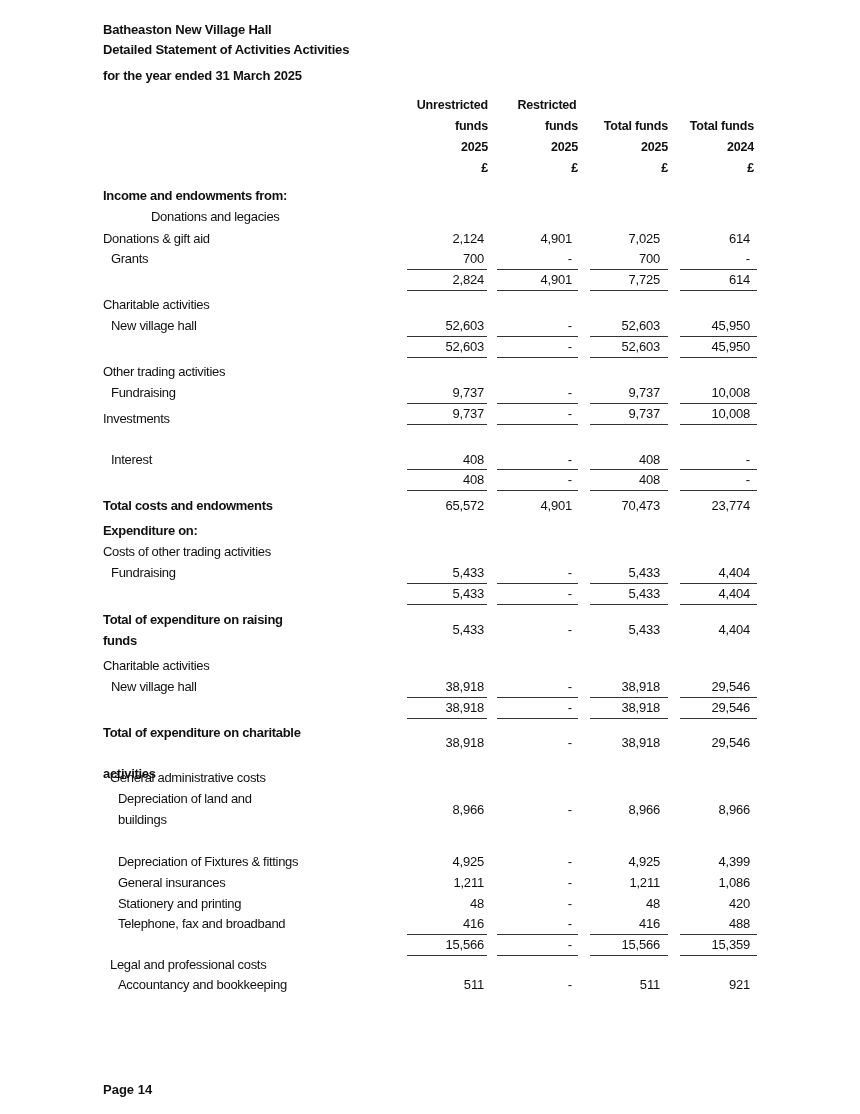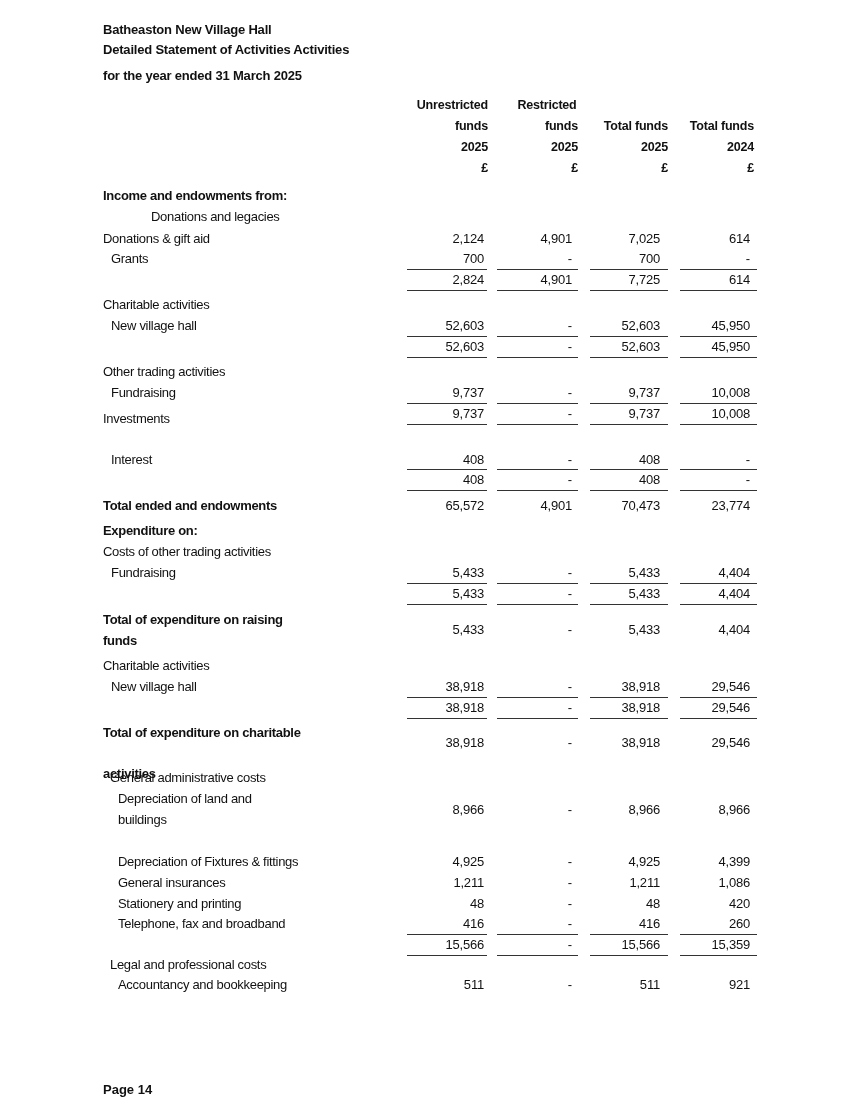--- a/index.html
+++ b/index.html
@@ -139,21 +139,21 @@
   <span class="num n2">-</span>
   <span class="num n3">408</span>
   <span class="num n4">-</span>
 </div>
 <div class="rule r1" style="top:490px;"></div>
 <div class="rule r2" style="top:490px;"></div>
 <div class="rule r3" style="top:490px;"></div>
 <div class="rule r4" style="top:490px;"></div>
 
 <div class="row" style="top:498px;">
-  <span class="lbl b" style="left:103px;">Total ended and endowments</span>
+  <span class="lbl b" style="left:103px;">Total costs and endowments</span>
   <span class="num n1">65,572</span>
   <span class="num n2">4,901</span>
   <span class="num n3">70,473</span>
   <span class="num n4">23,774</span>
 </div>
 
 <div class="lbl b" style="left:103px;top:523px;">Expenditure on:</div>
 <div class="lbl" style="left:103px;top:544px;">Costs of other trading activities</div>
 <div class="row" style="top:565px;">
   <span class="lbl" style="left:111px;">Fundraising</span>
@@ -247,21 +247,21 @@
   <span class="num n1">48</span>
   <span class="num n2">-</span>
   <span class="num n3">48</span>
   <span class="num n4">420</span>
 </div>
 <div class="row" style="top:916px;">
   <span class="lbl" style="left:118px;">Telephone, fax and broadband</span>
   <span class="num n1">416</span>
   <span class="num n2">-</span>
   <span class="num n3">416</span>
-  <span class="num n4">260</span>
+  <span class="num n4">488</span>
 </div>
 <div class="rule r1" style="top:934px;"></div>
 <div class="rule r2" style="top:934px;"></div>
 <div class="rule r3" style="top:934px;"></div>
 <div class="rule r4" style="top:934px;"></div>
 <div class="row" style="top:937px;">
   <span class="num n1">15,566</span>
   <span class="num n2">-</span>
   <span class="num n3">15,566</span>
   <span class="num n4">15,359</span>

